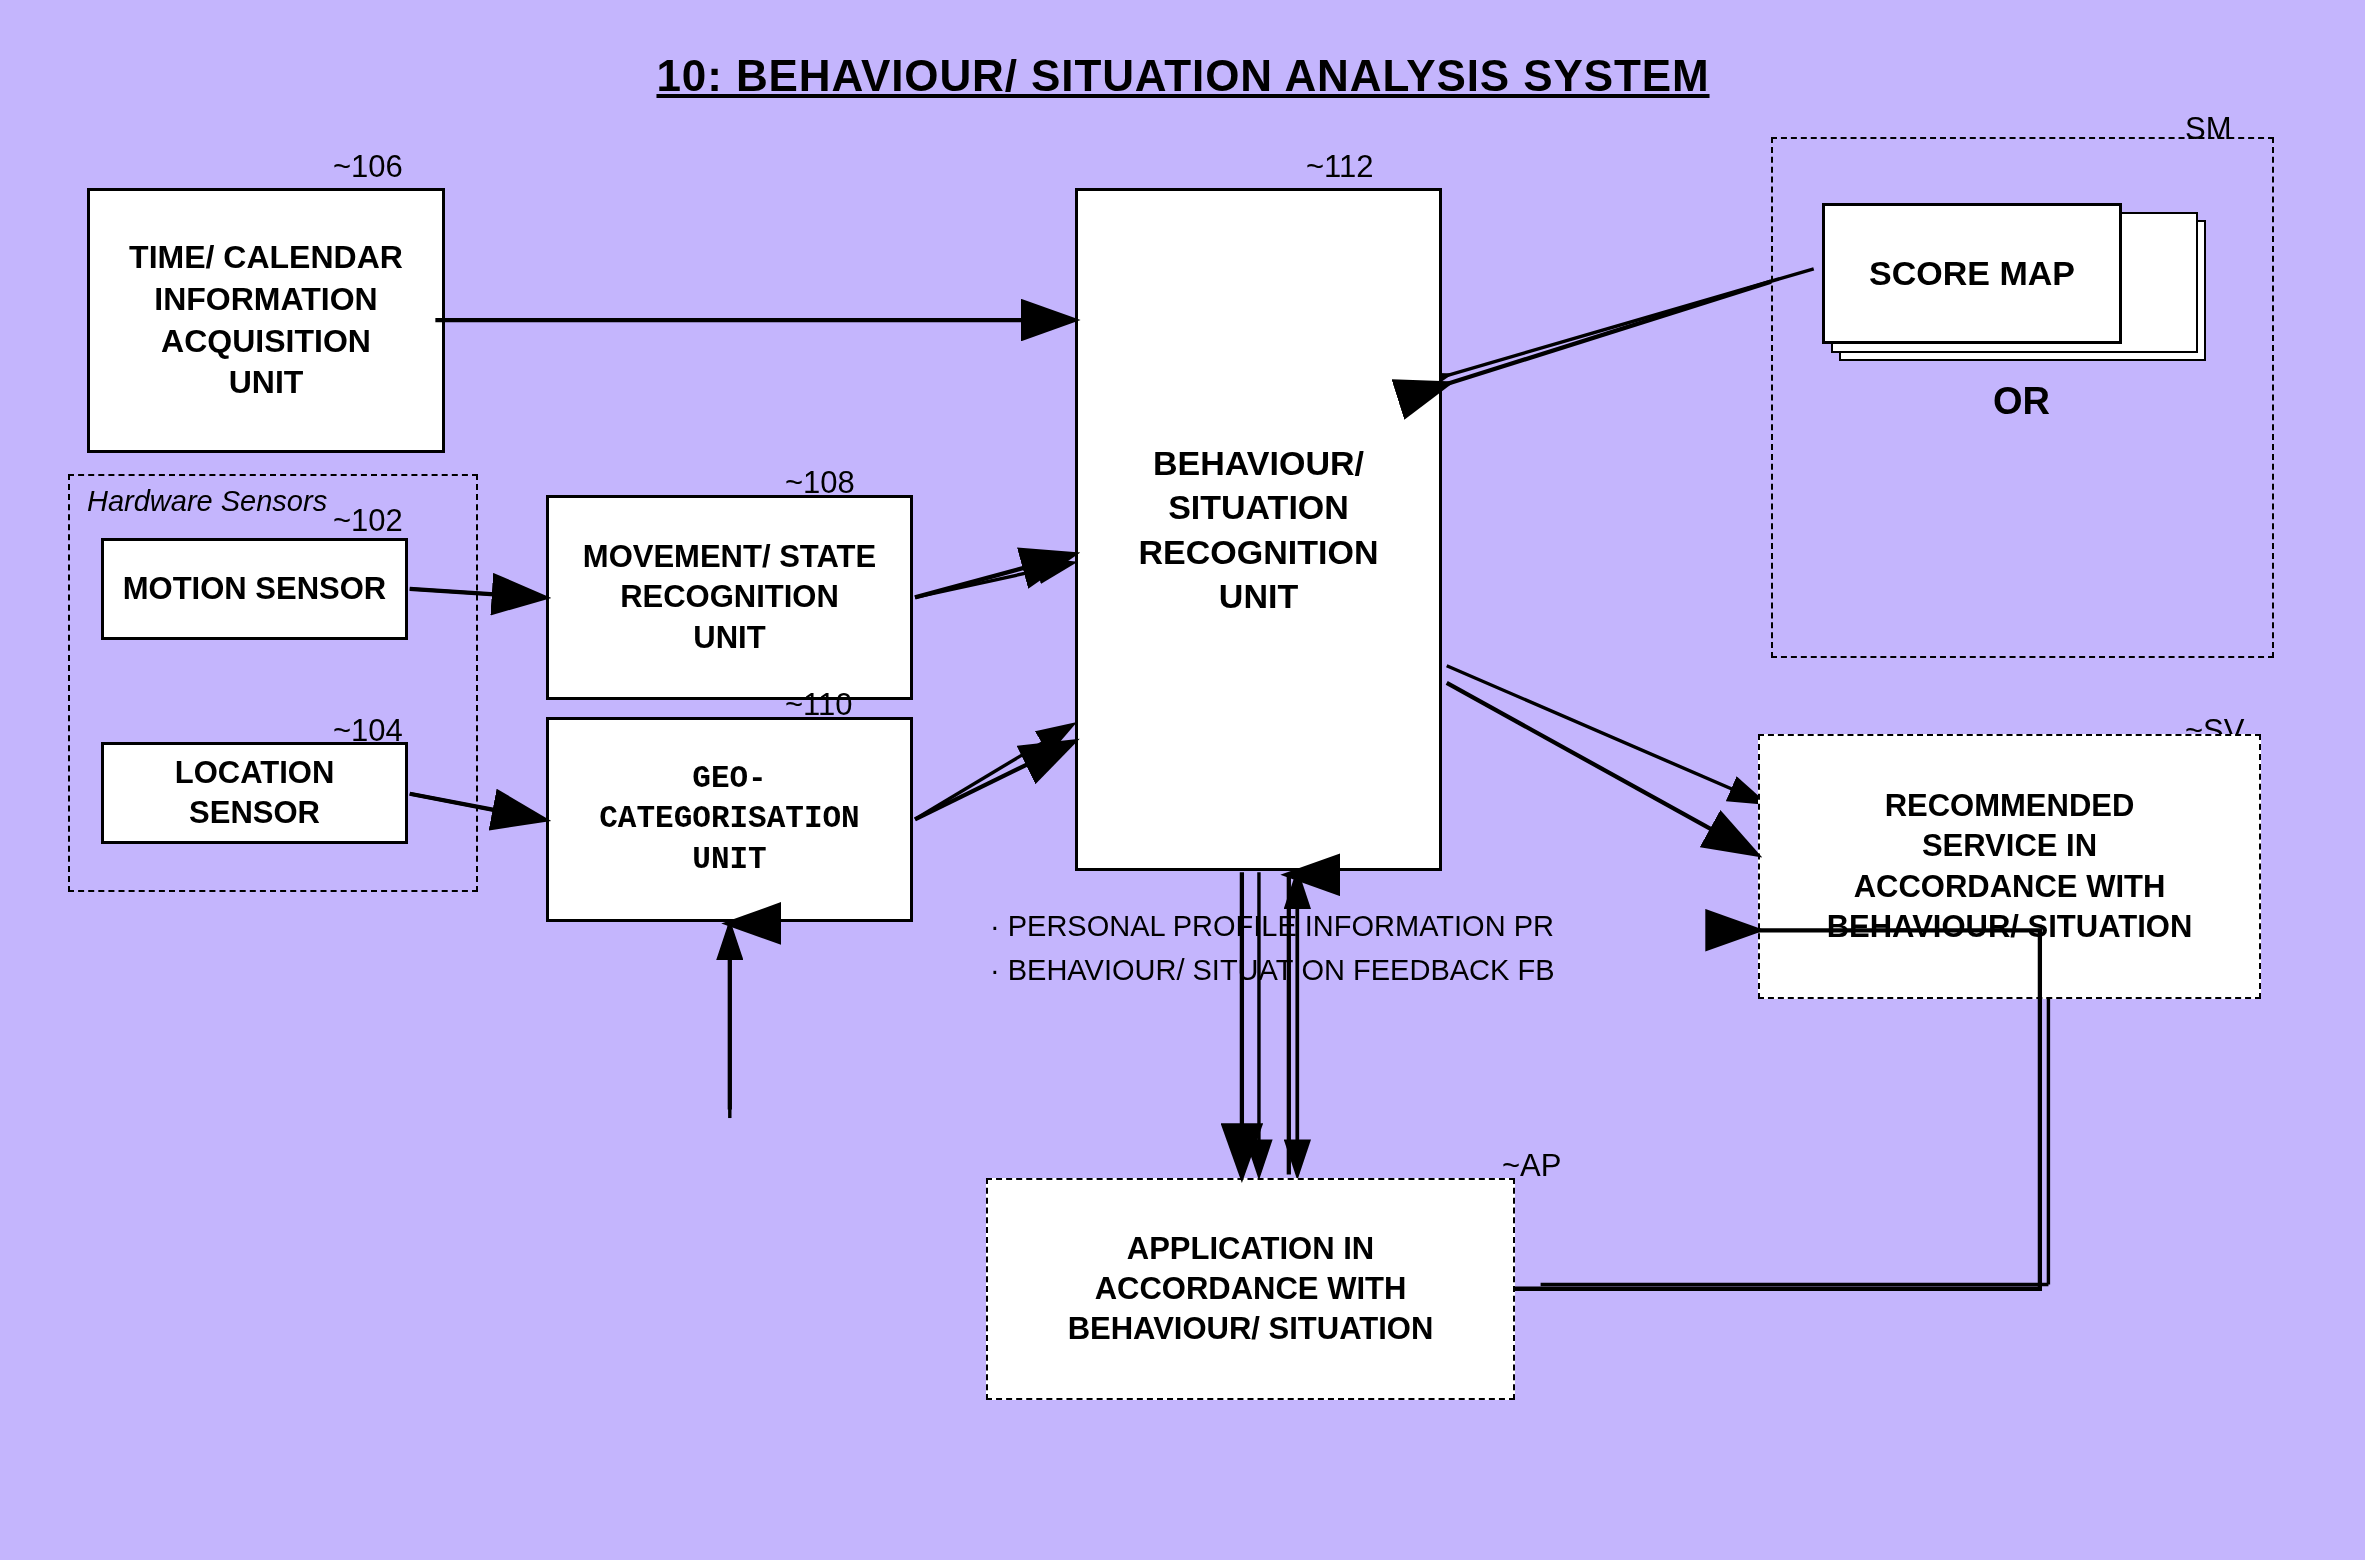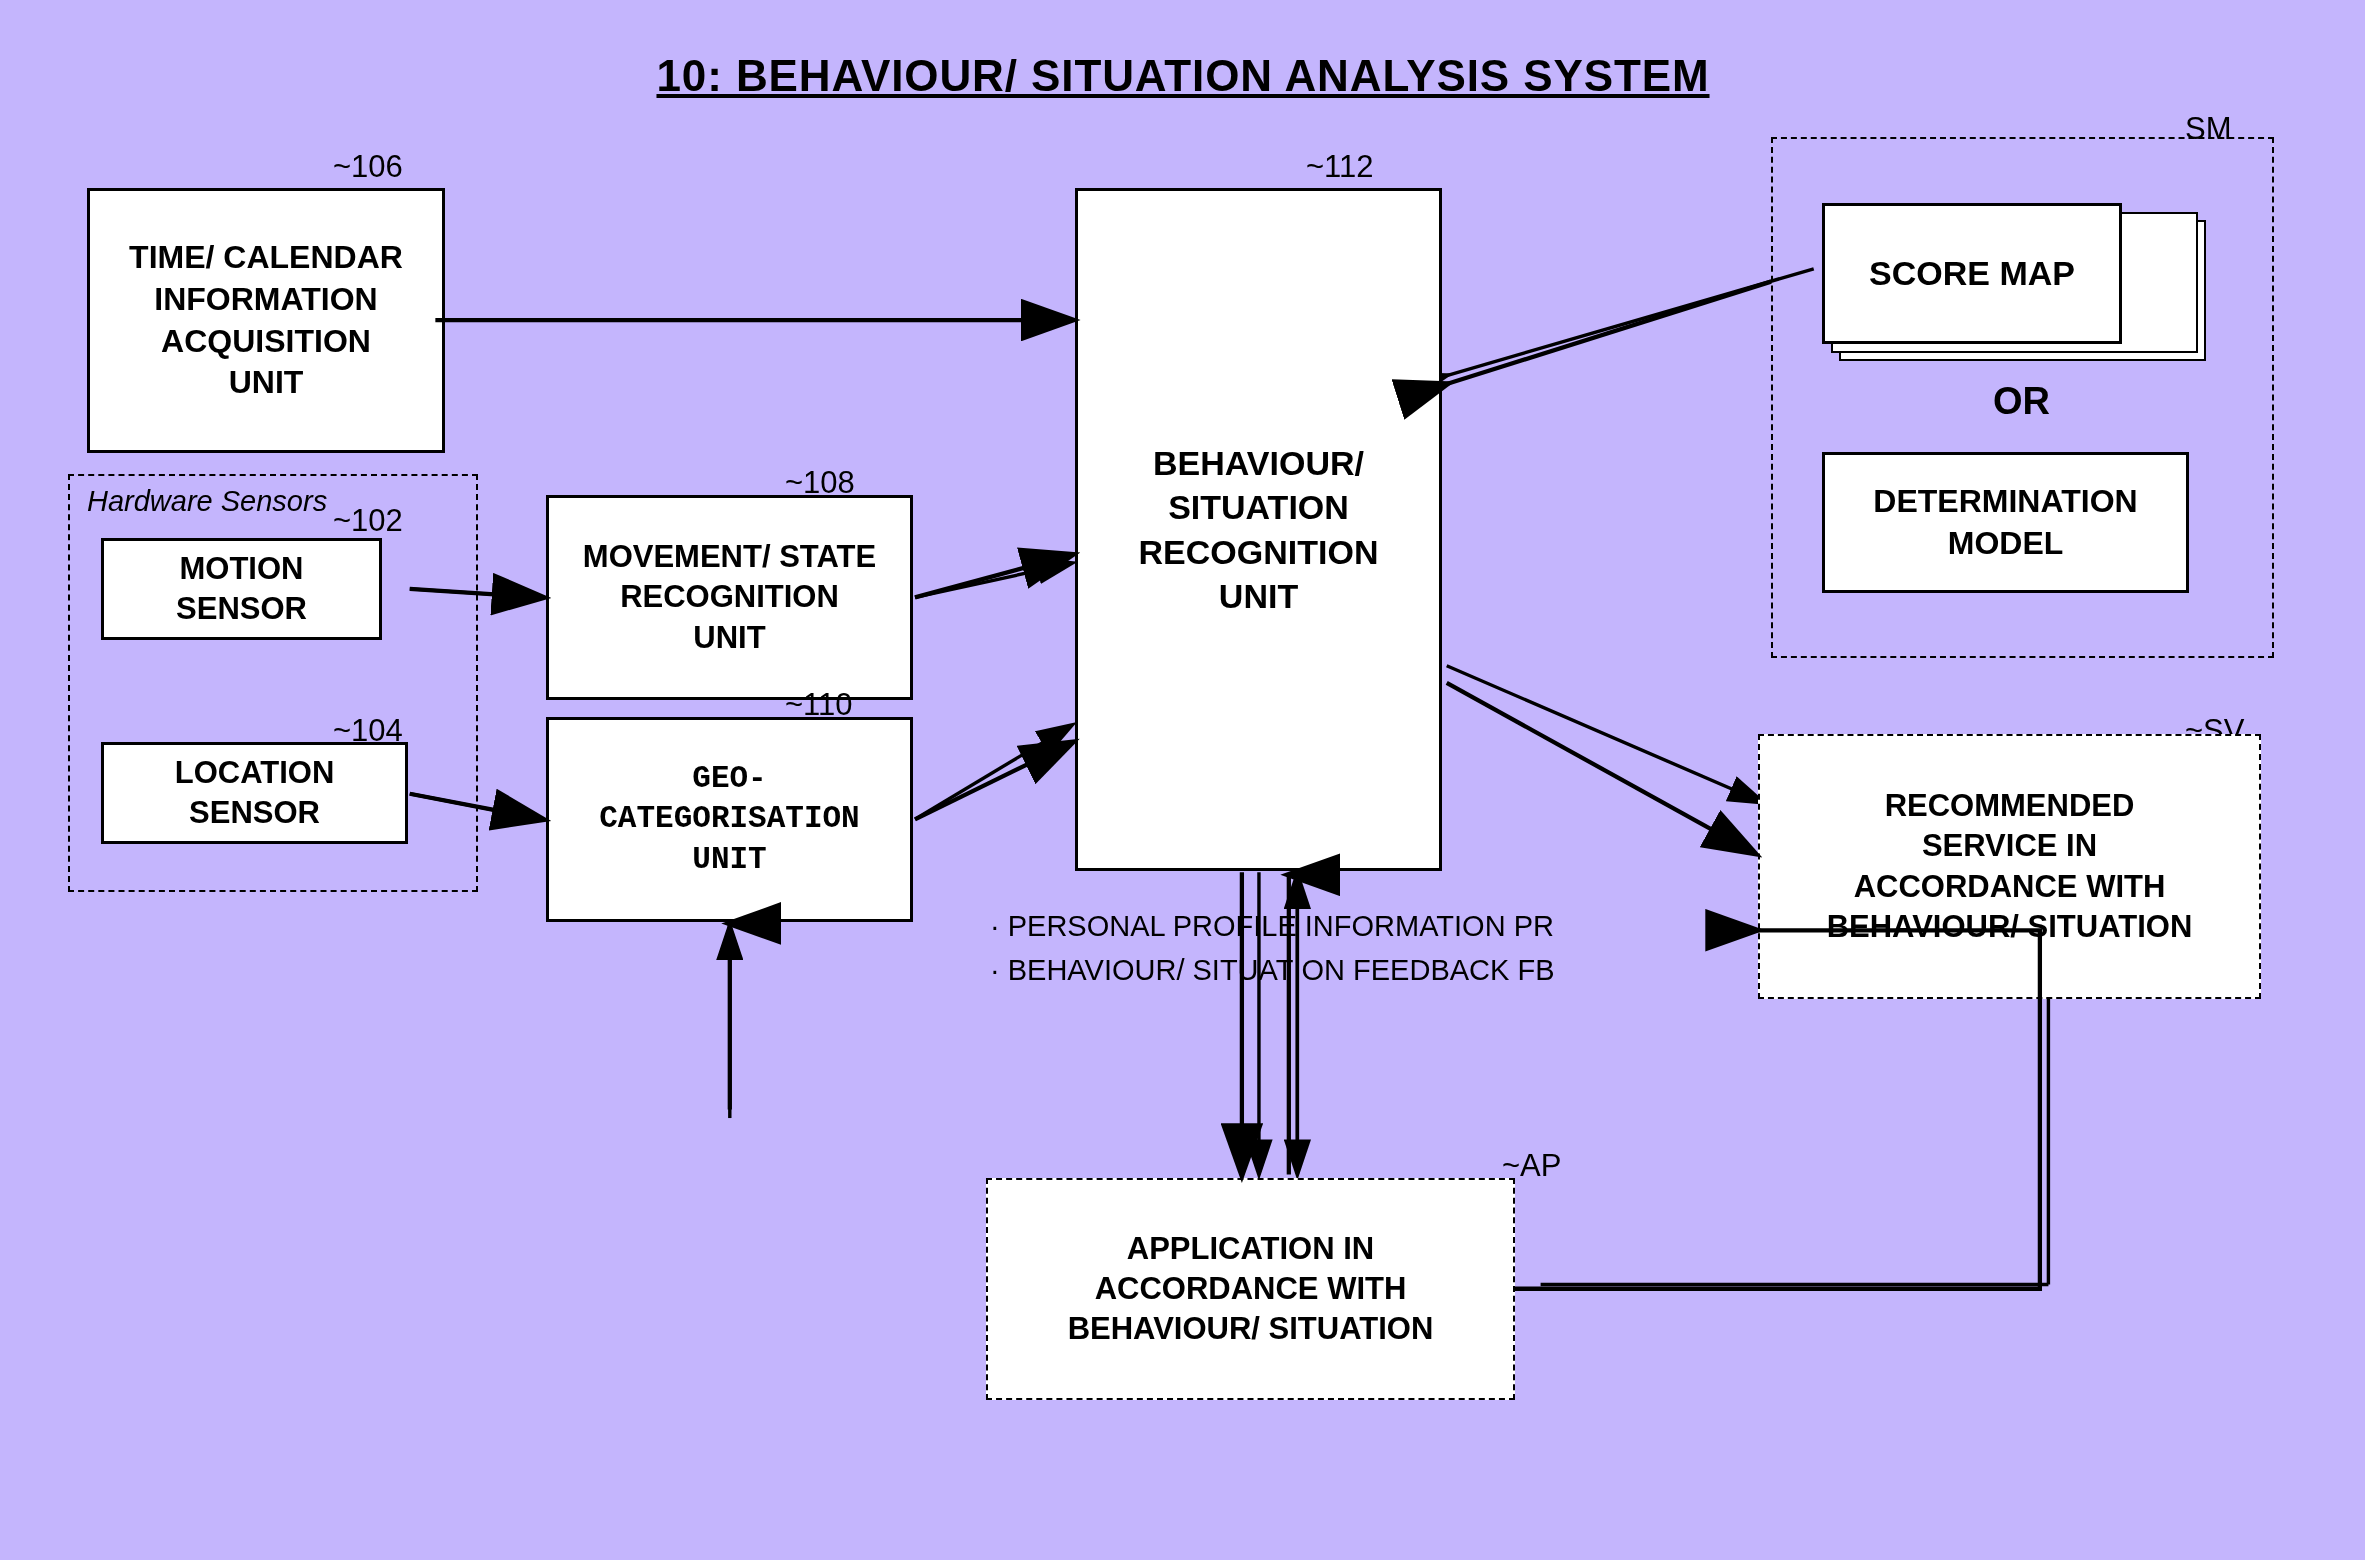--- a/index.html
+++ b/index.html
@@ -131,21 +131,21 @@
   <div class="box" style="left:75px;top:188px;width:358px;height:265px;font-size:32px;margin-left:12px;">
     TIME/ CALENDAR<br>INFORMATION<br>ACQUISITION<br>UNIT
   </div>
 
   <div class="ref-num" style="left:333px;top:149px;">~106</div>
 
   <div class="hardware-group" style="left:68px;top:474px;width:410px;height:418px;">
     <div class="hardware-label" style="left:17px;top:8.5px;">Hardware Sensors</div>
   </div>
 
-  <div class="box" style="left:101px;top:538px;width:281px;height:102px;font-size:31px;">
+  <div class="box" style="left:101px;top:538px;width:307px;height:102px;font-size:31px;">
     MOTION SENSOR
   </div>
   <div class="ref-num" style="left:333px;top:503px;">~102</div>
 
   <div class="box" style="left:101px;top:742px;width:307px;height:102px;font-size:31px;">
     LOCATION SENSOR
   </div>
   <div class="ref-num" style="left:333px;top:713px;">~104</div>
 
   <div class="box" style="left:546px;top:495px;width:367px;height:205px;font-size:31px;">
@@ -168,23 +168,20 @@
 
   <div style="position:absolute;left:1839px;top:220px;width:367px;height:141px;border:2.6px solid #000;background:#fff;"></div>
   <div style="position:absolute;left:1831px;top:212px;width:367px;height:141px;border:2.6px solid #000;background:#fff;"></div>
 
   <div class="box" style="left:1822px;top:203px;width:300px;height:141px;font-size:34px;">
     SCORE MAP
   </div>
 
   <div style="position:absolute;left:1993px;top:380px;font-size:38px;font-weight:bold;">OR</div>
 
-  <div class="box" style="left:1822px;top:452px;width:367px;height:141px;font-size:32px;">
-    DETERMINATION<br>MODEL
-  </div>
 
   <div class="ref-num" style="left:2185px;top:713px;">~SV</div>
 
   <div class="box box-dashed" style="left:1758px;top:734px;width:503px;height:265px;font-size:31px;border-width:2.6px;">
     RECOMMENDED<br>SERVICE IN<br>ACCORDANCE WITH<br>BEHAVIOUR/ SITUATION
   </div>
 
   <div class="ref-num" style="left:1502px;top:1148px;">~AP</div>
 
   <div class="box box-dashed" style="left:986px;top:1178px;width:529px;height:222px;font-size:31px;border-width:2.6px;">

